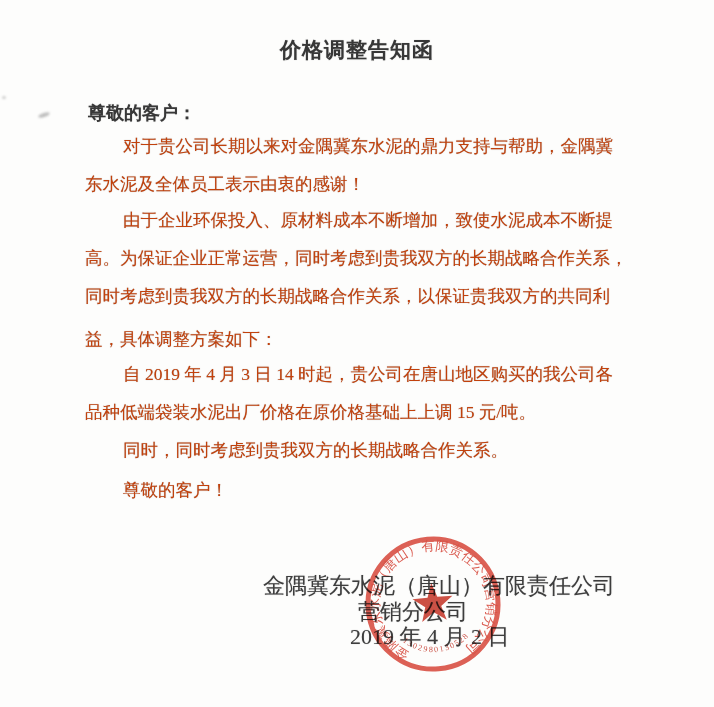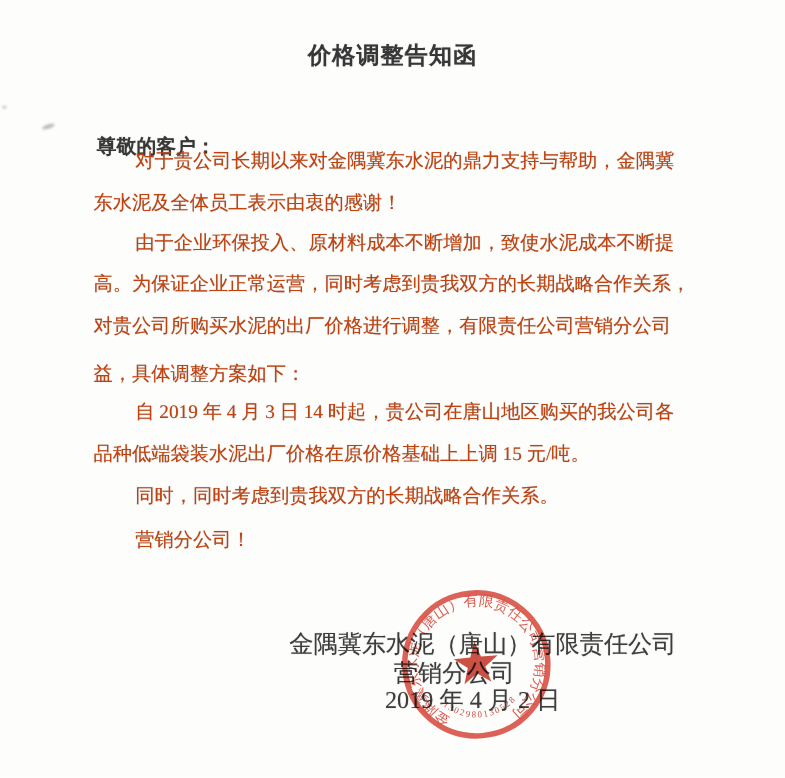--- a/index.html
+++ b/index.html
@@ -26,21 +26,20 @@
     text-shadow:0 0 1px rgba(70,70,70,.45);
     margin:0;
   }
   .salutation{
     position:absolute;
     top:101px;left:88px;
     font-size:18px;
     font-weight:bold;
     color:#383838;
     text-shadow:0 0 1px rgba(70,70,70,.4);
-    margin-top:20px;
   }
   .line{
     position:absolute;
     left:85px;
     font-size:17.5px;
     letter-spacing:0px;
     white-space:nowrap;
     color:#c2410c;
     text-shadow:0 0 1px rgba(80,80,80,.45);
   }
@@ -83,26 +82,26 @@
 
   <h1 class="title">价格调整告知函</h1>
 
   <div class="salutation">尊敬的客户：</div>
 
   <div class="body">
     <div class="line indent" style="top:134px">对于贵公司长期以来对金隅冀东水泥的鼎力支持与帮助，金隅冀</div>
     <div class="line" style="top:172px">东水泥及全体员工表示由衷的感谢！</div>
     <div class="line indent" style="top:208px">由于企业环保投入、原材料成本不断增加，致使水泥成本不断提</div>
     <div class="line" style="top:246px">高。为保证企业正常运营，同时考虑到贵我双方的长期战略合作关系，</div>
-    <div class="line" style="top:284px">对贵公司所购买水泥的出厂价格进行调整，有限责任公司营销分公司</div>
+    <div class="line" style="top:284px">同时考虑到贵我双方的长期战略合作关系，以保证贵我双方的共同利</div>
     <div class="line" style="top:327px">益，具体调整方案如下：</div>
     <div class="line indent" style="top:362px">自 2019 年 4 月 3 日 14 时起，贵公司在唐山地区购买的我公司各</div>
     <div class="line" style="top:400px">品种低端袋装水泥出厂价格在原价格基础上上调 15 元/吨。</div>
     <div class="line indent" style="top:438px">同时，同时考虑到贵我双方的长期战略合作关系。</div>
-    <div class="line indent" style="top:478px">营销分公司！</div>
+    <div class="line indent" style="top:478px">尊敬的客户！</div>
   </div>
 
   <div class="signature-block">
     <div class="sig company">金隅冀东水泥（唐山）有限责任公司</div>
     <div class="sig branch">营销分公司</div>
     <div class="sig date">2019 年 4 月 2 日</div>
   </div>
 
   <svg class="seal" viewBox="-72 -72 144 144" xmlns="http://www.w3.org/2000/svg" aria-hidden="true">
     <defs>

